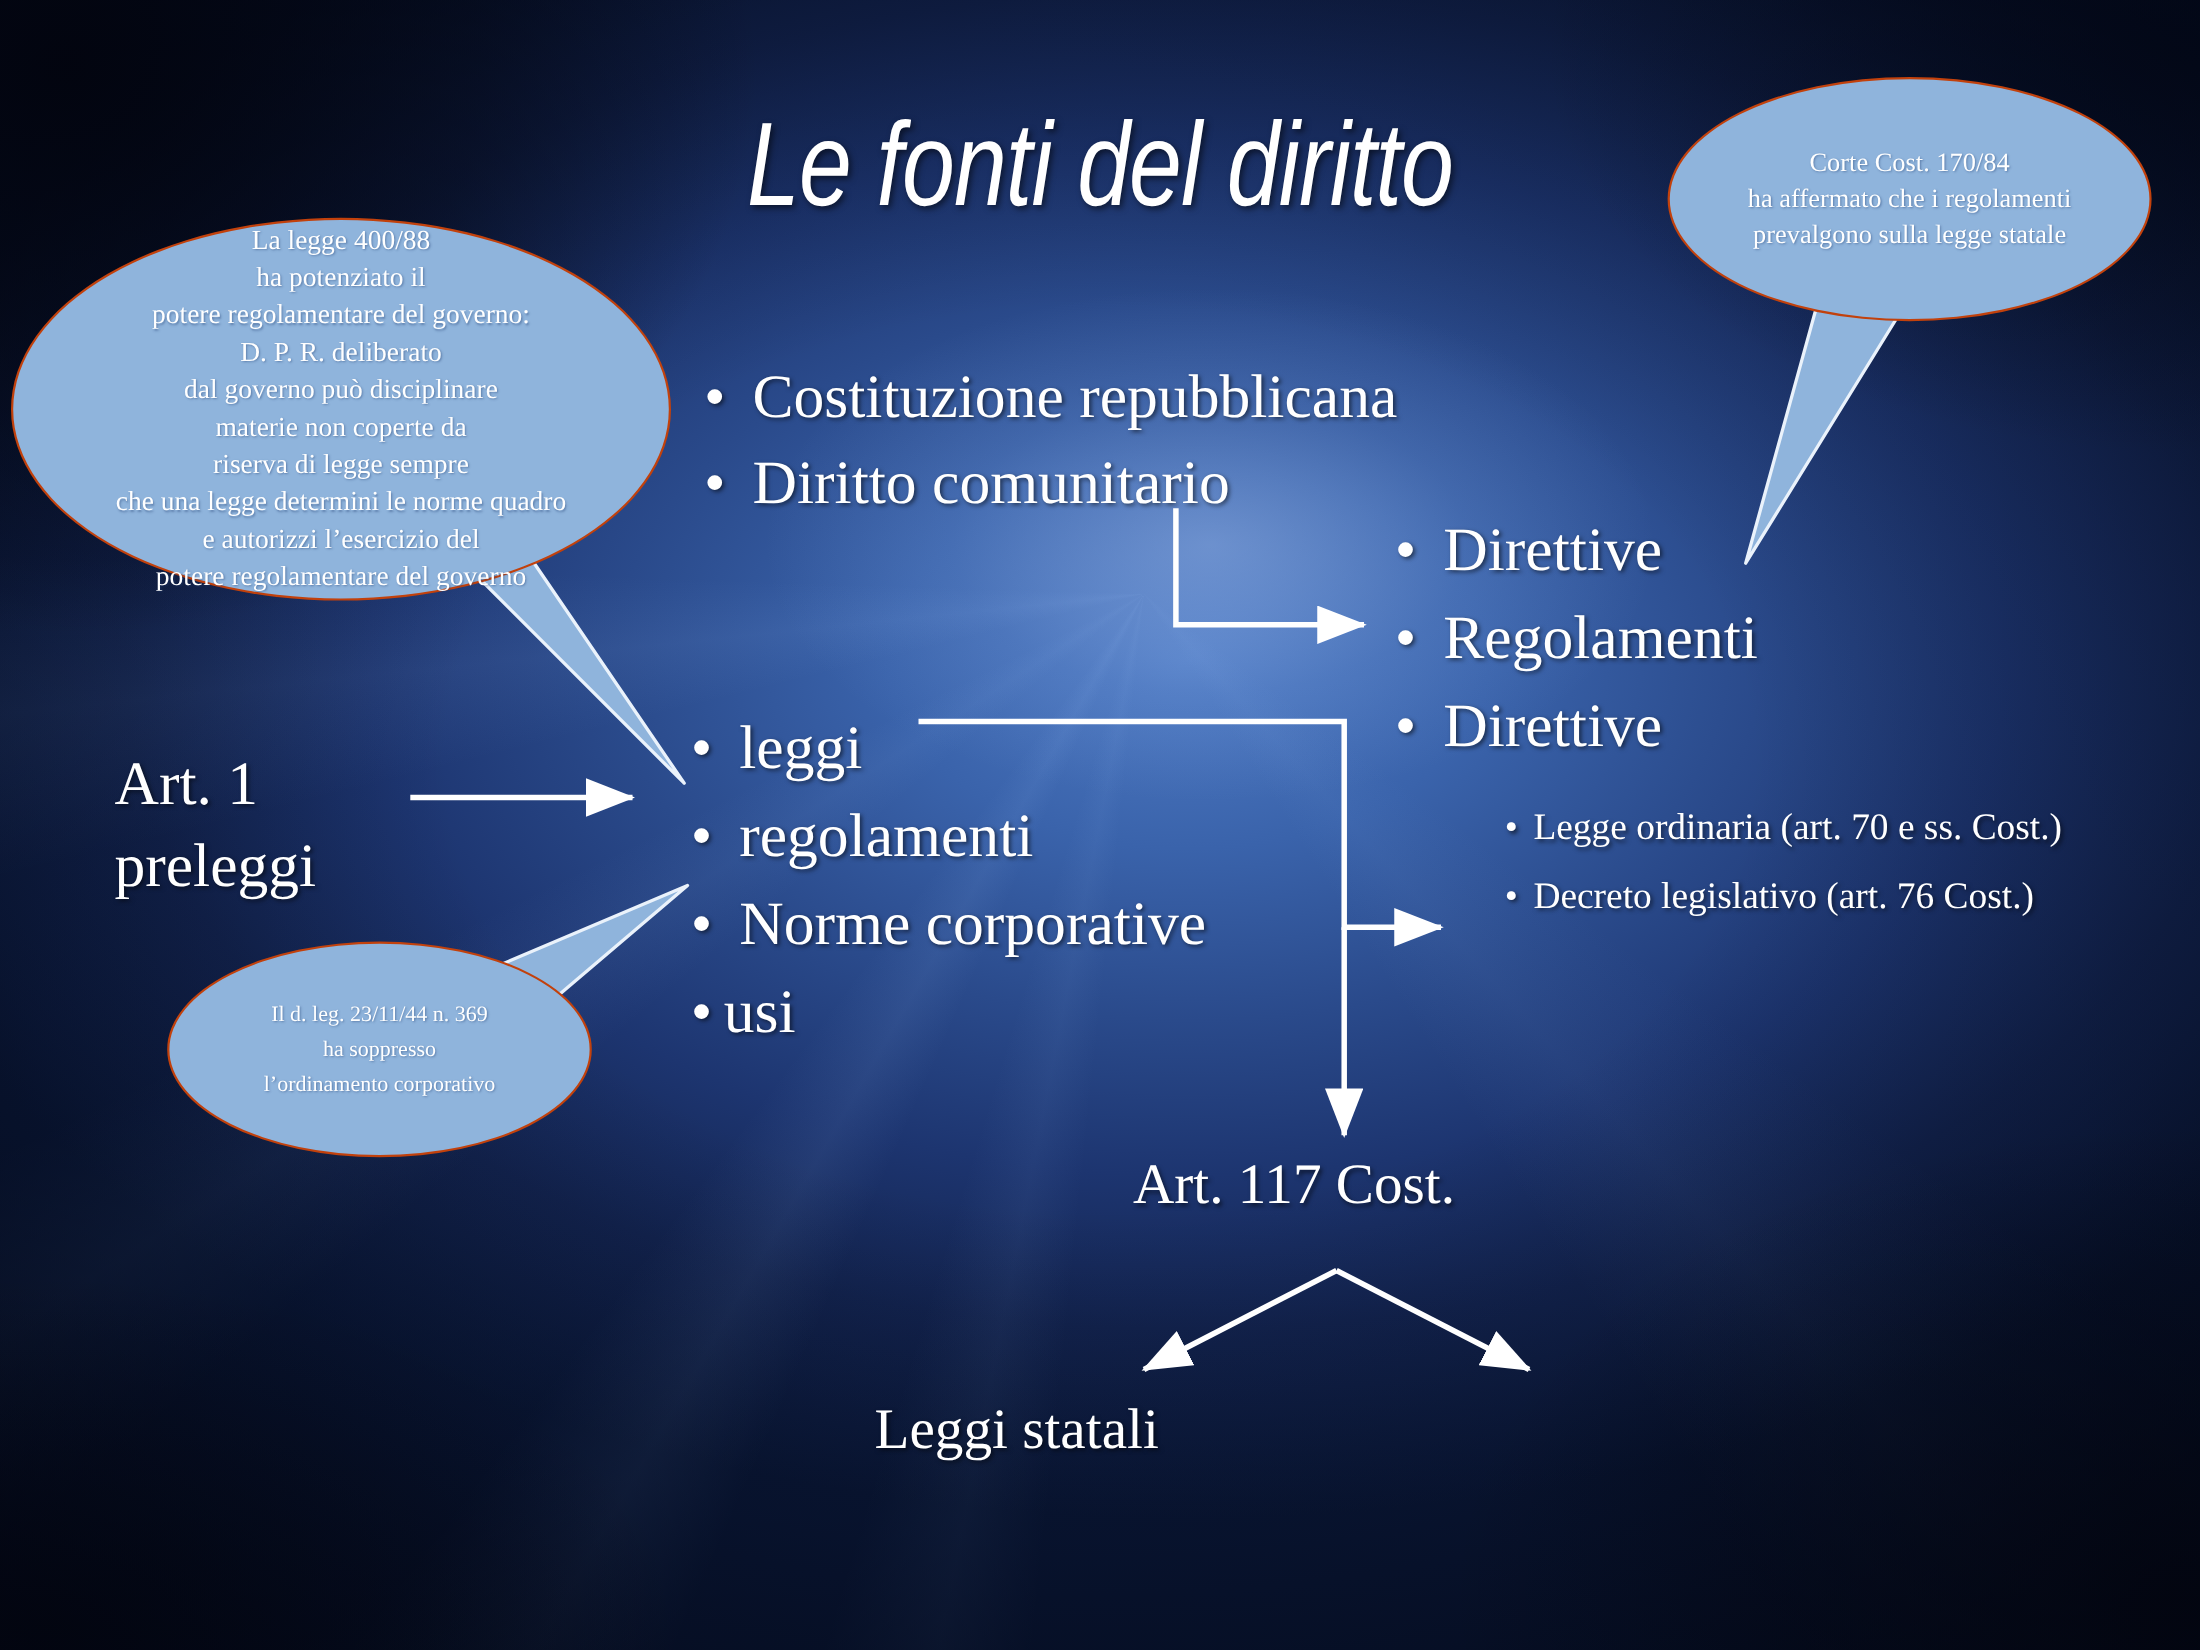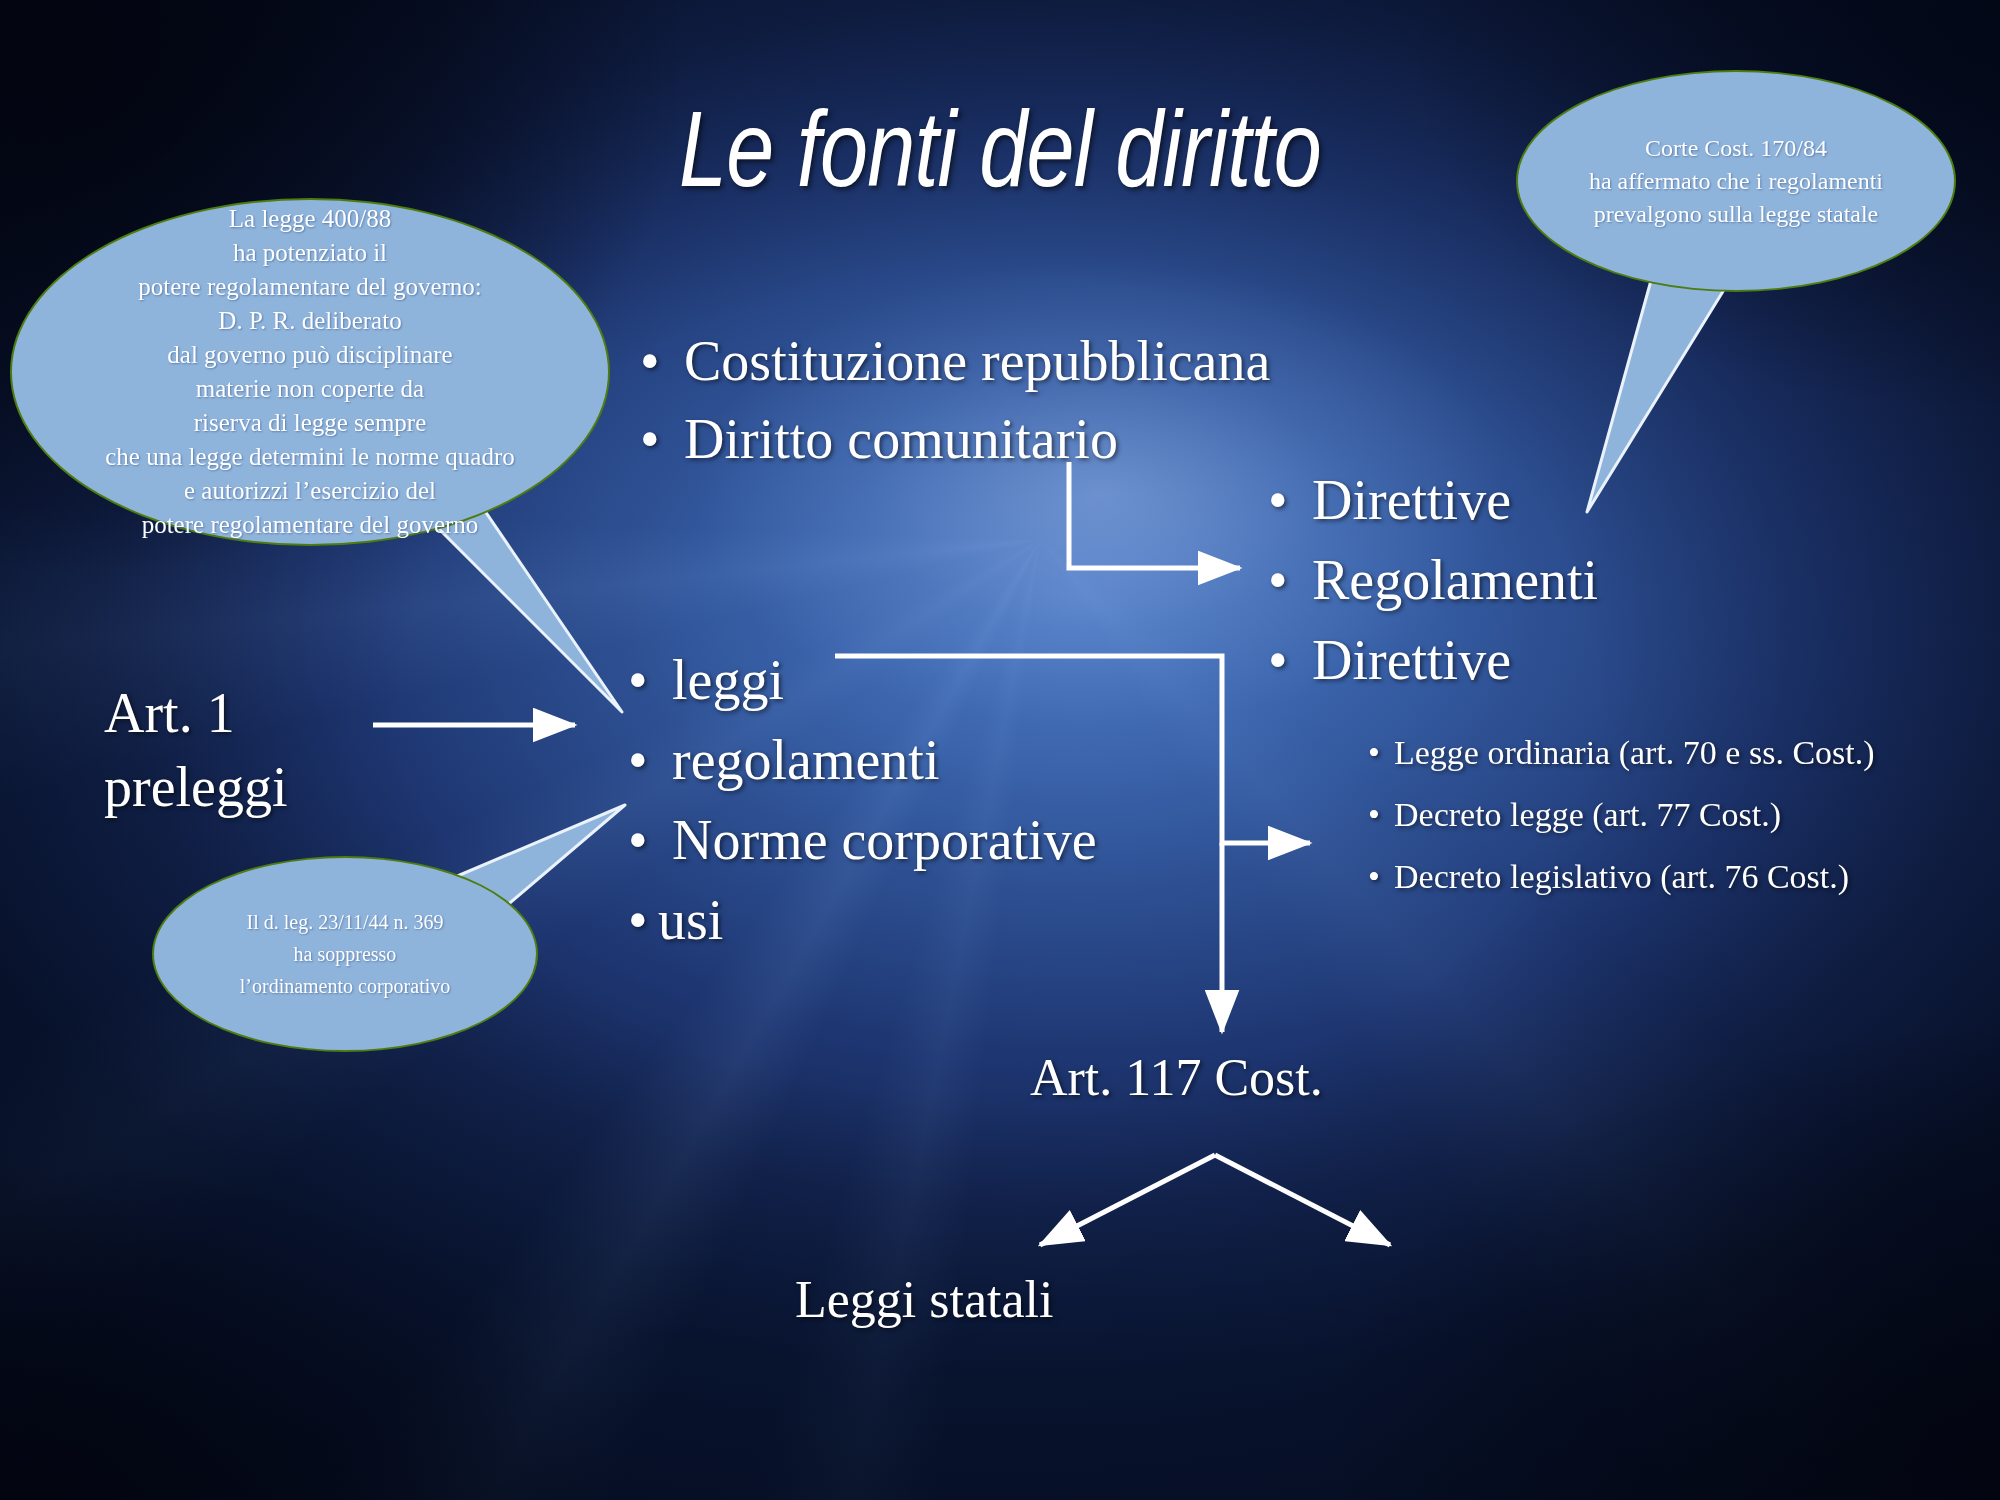--- a/index.html
+++ b/index.html
@@ -125,21 +125,21 @@
   
   .callout {
     position: absolute;
     box-sizing: border-box;
     display: flex;
     align-items: center;
     justify-content: center;
     text-align: center;
     color: #ffffff;
     background: #8fb4dc;
-    border: 2px solid #4d7c0f;
+    border: 2px solid #c2410c;
     border-radius: 50%;
     text-shadow: 1px 1px 2px rgba(30,60,110,0.45);
     z-index: 3;
   }
   .callout .lines { padding: 0 26px; }
 
   #callout-400 {
     left: 10px; top: 198px;
     width: 600px; height: 348px;
     font-size: 25px; line-height: 34px;
@@ -231,21 +231,20 @@
   </ul>
 
   <ul class="bullets" id="list-eu">
     <li>Direttive</li>
     <li>Regolamenti</li>
     <li>Direttive</li>
   </ul>
 
   <ul class="bullets" id="list-acts">
     <li>Legge ordinaria (art. 70 e ss. Cost.)</li>
-    <li>Decreto legge (art. 77 Cost.)</li>
     <li>Decreto legislativo (art. 76 Cost.)</li>
   </ul>
 
   <div class="txt" id="art1">
     <div>Art. 1</div>
     <div>preleggi</div>
   </div>
 
   <div class="txt" id="art117">Art. 117 Cost.</div>
   <div class="txt" id="leggi-statali">Leggi statali</div>

